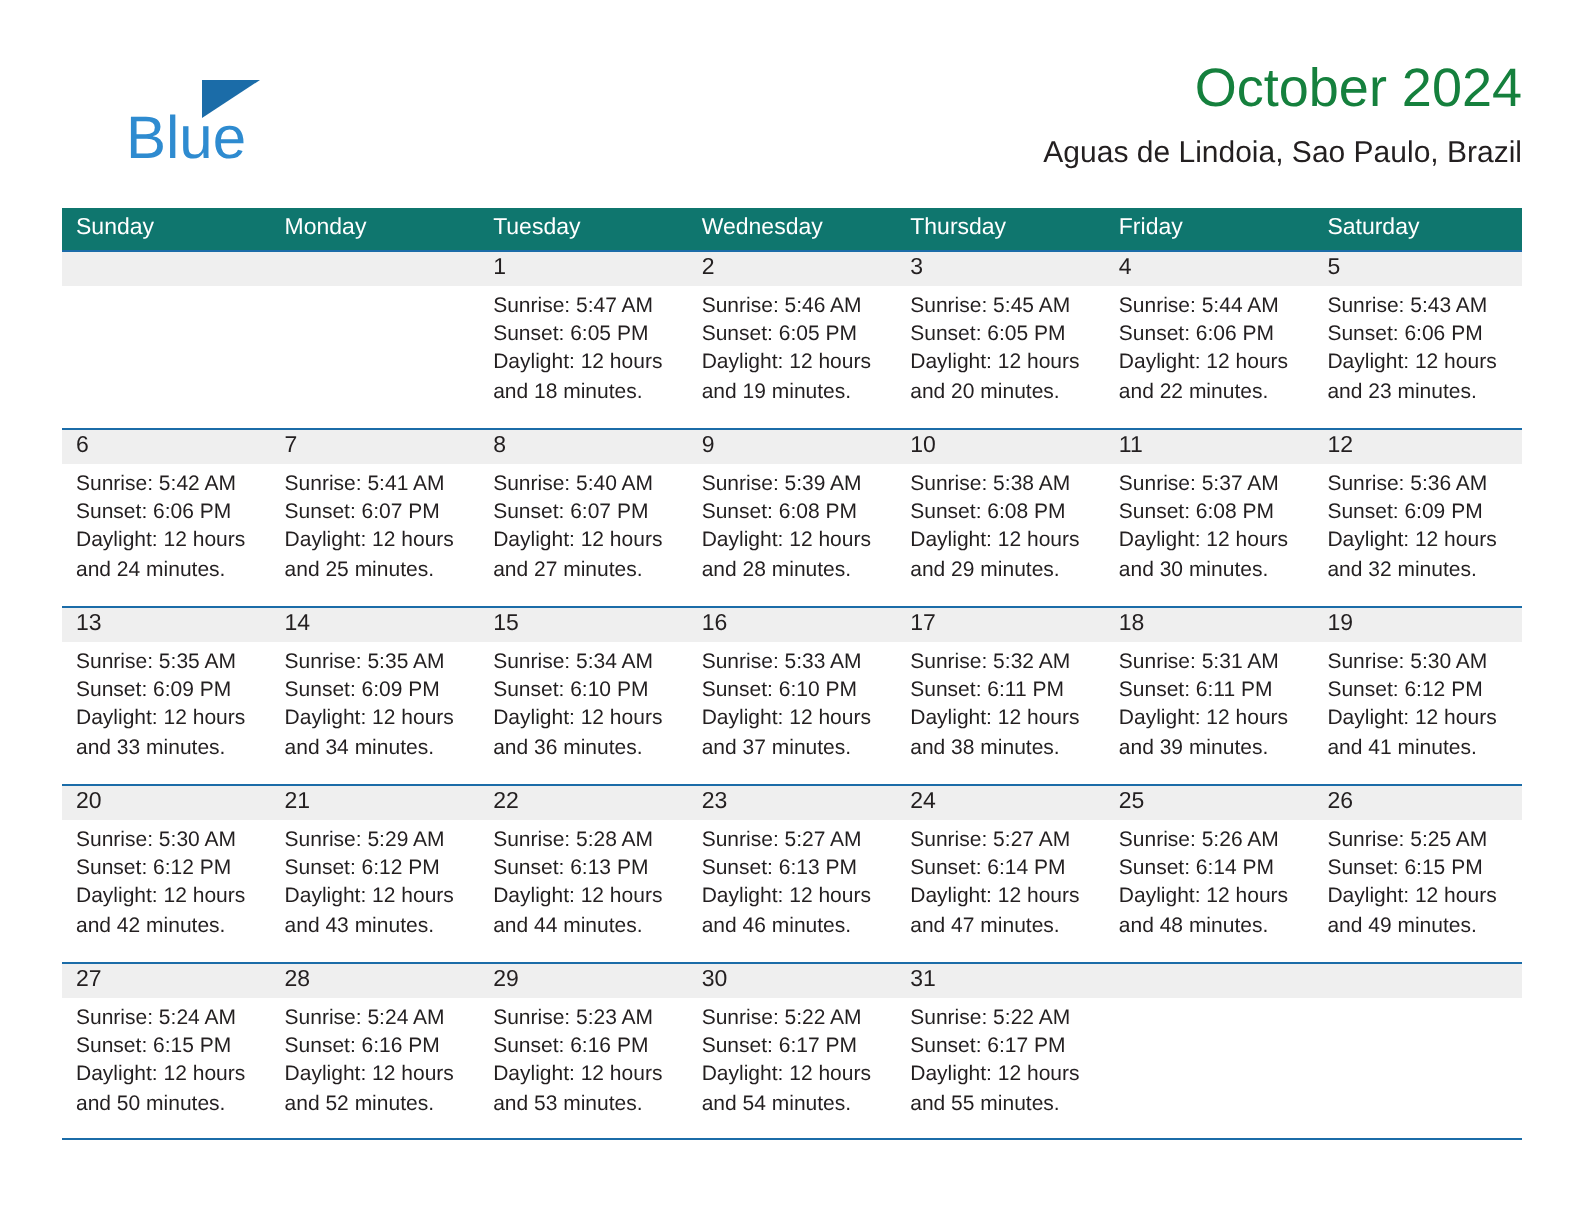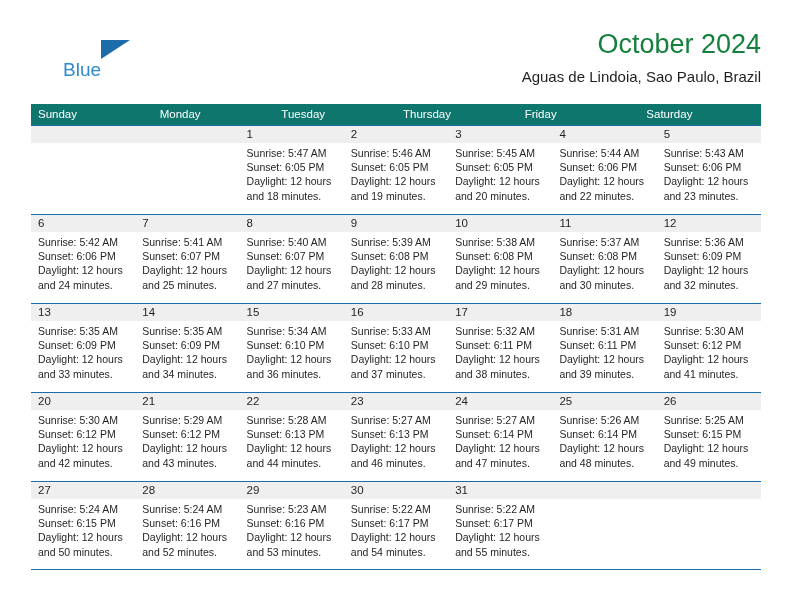--- a/index.html
+++ b/index.html
@@ -52,21 +52,21 @@
     top: 6px;
     width: 0;
     height: 0;
     border-left: 29px solid #1b6ca8;
     border-bottom: 19px solid transparent;
   }
   .logo-blue {
     position: absolute;
     left: 29px;
     top: 23px;
-    font-size: 19px;
+    font-size: 30px;
     color: #2e8bd0;
     line-height: 26px;
   }
 
   .title-wrap {
     position: absolute;
     right: 0;
     top: 0;
     text-align: right;
   }
@@ -163,20 +163,21 @@
       <div class="month-title">October 2024</div>
       <div class="location">Aguas de Lindoia, Sao Paulo, Brazil</div>
     </div>
   </div>
 
   <div class="calendar">
     <div class="weekdays" id="weekday-row">
         <div class="weekday">Sunday</div>
         <div class="weekday">Monday</div>
         <div class="weekday">Tuesday</div>
+        <div class="weekday">Wednesday</div>
         <div class="weekday">Thursday</div>
         <div class="weekday">Friday</div>
         <div class="weekday">Saturday</div>
       </div>
     <div id="weeks-container">
         <div class="week">
           <div class="day">
             <div class="day-band empty">
               <span class="day-num"></span>
             </div>

